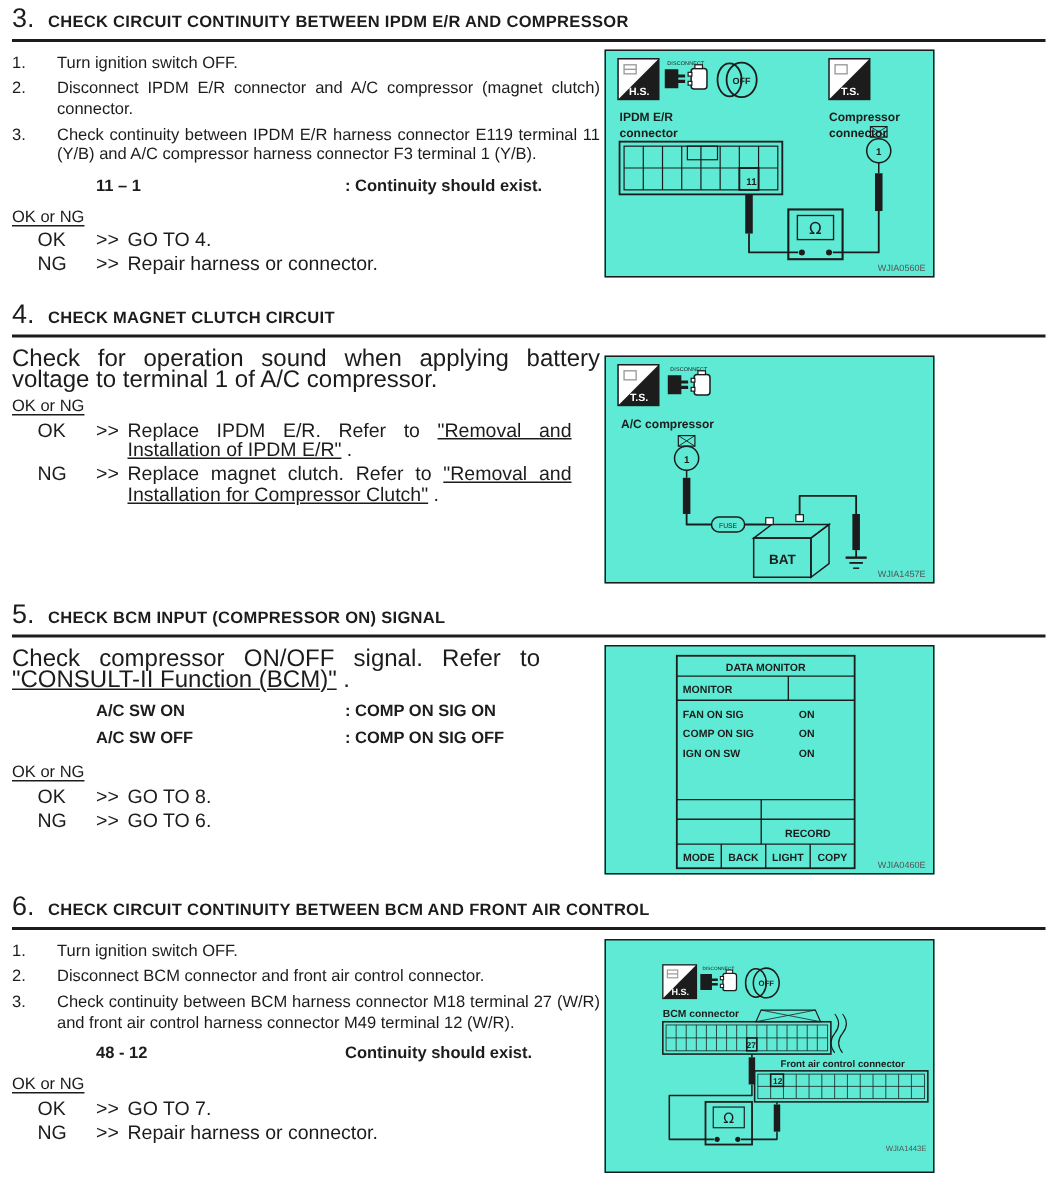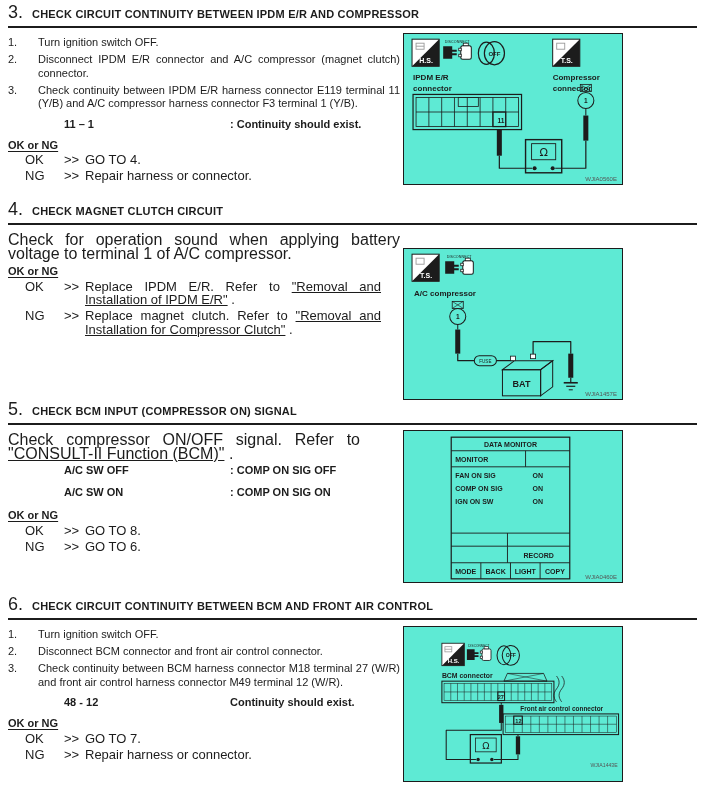--- a/index.html
+++ b/index.html
@@ -11,29 +11,29 @@
   .sec-title{font-size:11px;font-weight:bold;margin:0;letter-spacing:.2px;}
   .steps{list-style:none;margin:8px 0 0 0;padding:0;width:392px;}
   .step{display:flex;margin-bottom:3.5px;}
   .step-num{width:30px;flex:none;font-size:11px;line-height:13.5px;}
   .step-text{font-size:11px;line-height:13.5px;text-align:justify;flex:1;}
   .intro{width:392px;margin:8px 0 0 0;font-size:16px;line-height:13.5px;text-align:justify;}
   .intro.narrow{width:352px;}
   .spec-row{position:relative;margin-top:7px;height:14px;font-size:11px;font-weight:bold;}
   .spec-left{position:absolute;left:56px;top:0;}
   .spec-right{position:absolute;left:222px;top:0;}
-  .okng{margin-top:7px;font-size:11px;text-decoration:underline;text-underline-offset:2px;font-weight:bold;}
+  .okng{margin-top:7px;font-size:11px;text-decoration:underline;text-underline-offset:2px;}
   .result{display:flex;margin-top:2.5px;font-size:13px;line-height:13.5px;}
   .r-ind{width:17px;flex:none;}
   .r-label{width:39px;flex:none;}
   .r-arrow{width:21px;flex:none;}
   .r-text{max-width:296px;text-align:justify;}
   .ref{color:inherit;text-decoration:underline;text-underline-offset:1px;cursor:pointer;}
   .fig{position:absolute;left:403px;width:220px;border:1.5px solid #1c1c1c;background:#5eead4;box-sizing:border-box;}
-  #fig1{top:33px;height:152px;} #fig2{top:248px;height:152px;}
+  #fig1{top:33px;height:152px;} #fig2{top:237px;height:152px;}
   #fig3{top:430px;height:153px;} #fig4{top:626px;height:156px;padding-left:31px;}
   .fig svg{display:block;width:100%;height:100%;}
   .w{fill:#fff;stroke:#1c1c1c;stroke-width:1;}
   .w2{fill:#fff;stroke:#1c1c1c;stroke-width:.8;}
   .gl{fill:none;stroke:#9a9a9a;stroke-width:.9;}
   .k{fill:none;stroke:#1c1c1c;stroke-width:1.2;}
   .s6{stroke:#1c1c1c;stroke-width:.6;fill:none;}
   .s8{stroke:#1c1c1c;stroke-width:.8;fill:none;}
   .s9{stroke:#1c1c1c;stroke-width:.9;fill:none;}
   .s10{stroke:#1c1c1c;stroke-width:1;fill:none;}
@@ -115,27 +115,27 @@
       <span class="r-text"><span>Replace magnet clutch. Refer to </span><a class="ref">"Removal and Installation for Compressor Clutch"</a><span> .</span></span>
     </div>
   </section>
 
   <section class="sec" style="top:399px">
     <header class="sec-head">
       <span class="sec-num">5.</span>
       <h2 class="sec-title">CHECK BCM INPUT (COMPRESSOR ON) SIGNAL</h2>
     </header>
     <p class="intro narrow"><span>Check compressor ON/OFF signal. Refer to </span><a class="ref">"CONSULT-II Function (BCM)"</a><span> .</span></p>
+    <div class="spec-row" style="margin-top:8px">
+      <span class="spec-left">A/C SW ON</span>
+      <span class="spec-right">: COMP ON SIG ON</span>
+    </div>
     <div class="spec-row" style="margin-top:4px">
       <span class="spec-left">A/C SW OFF</span>
       <span class="spec-right">: COMP ON SIG OFF</span>
-    </div>
-    <div class="spec-row" style="margin-top:8px">
-      <span class="spec-left">A/C SW ON</span>
-      <span class="spec-right">: COMP ON SIG ON</span>
     </div>
     <div class="okng" style="margin-top:9px">OK or NG</div>
     <div class="result">
       <span class="r-ind"></span>
       <span class="r-label">OK</span>
       <span class="r-arrow">&gt;&gt;</span>
       <span class="r-text">GO TO 8.</span>
     </div>
     <div class="result">
       <span class="r-ind"></span>

